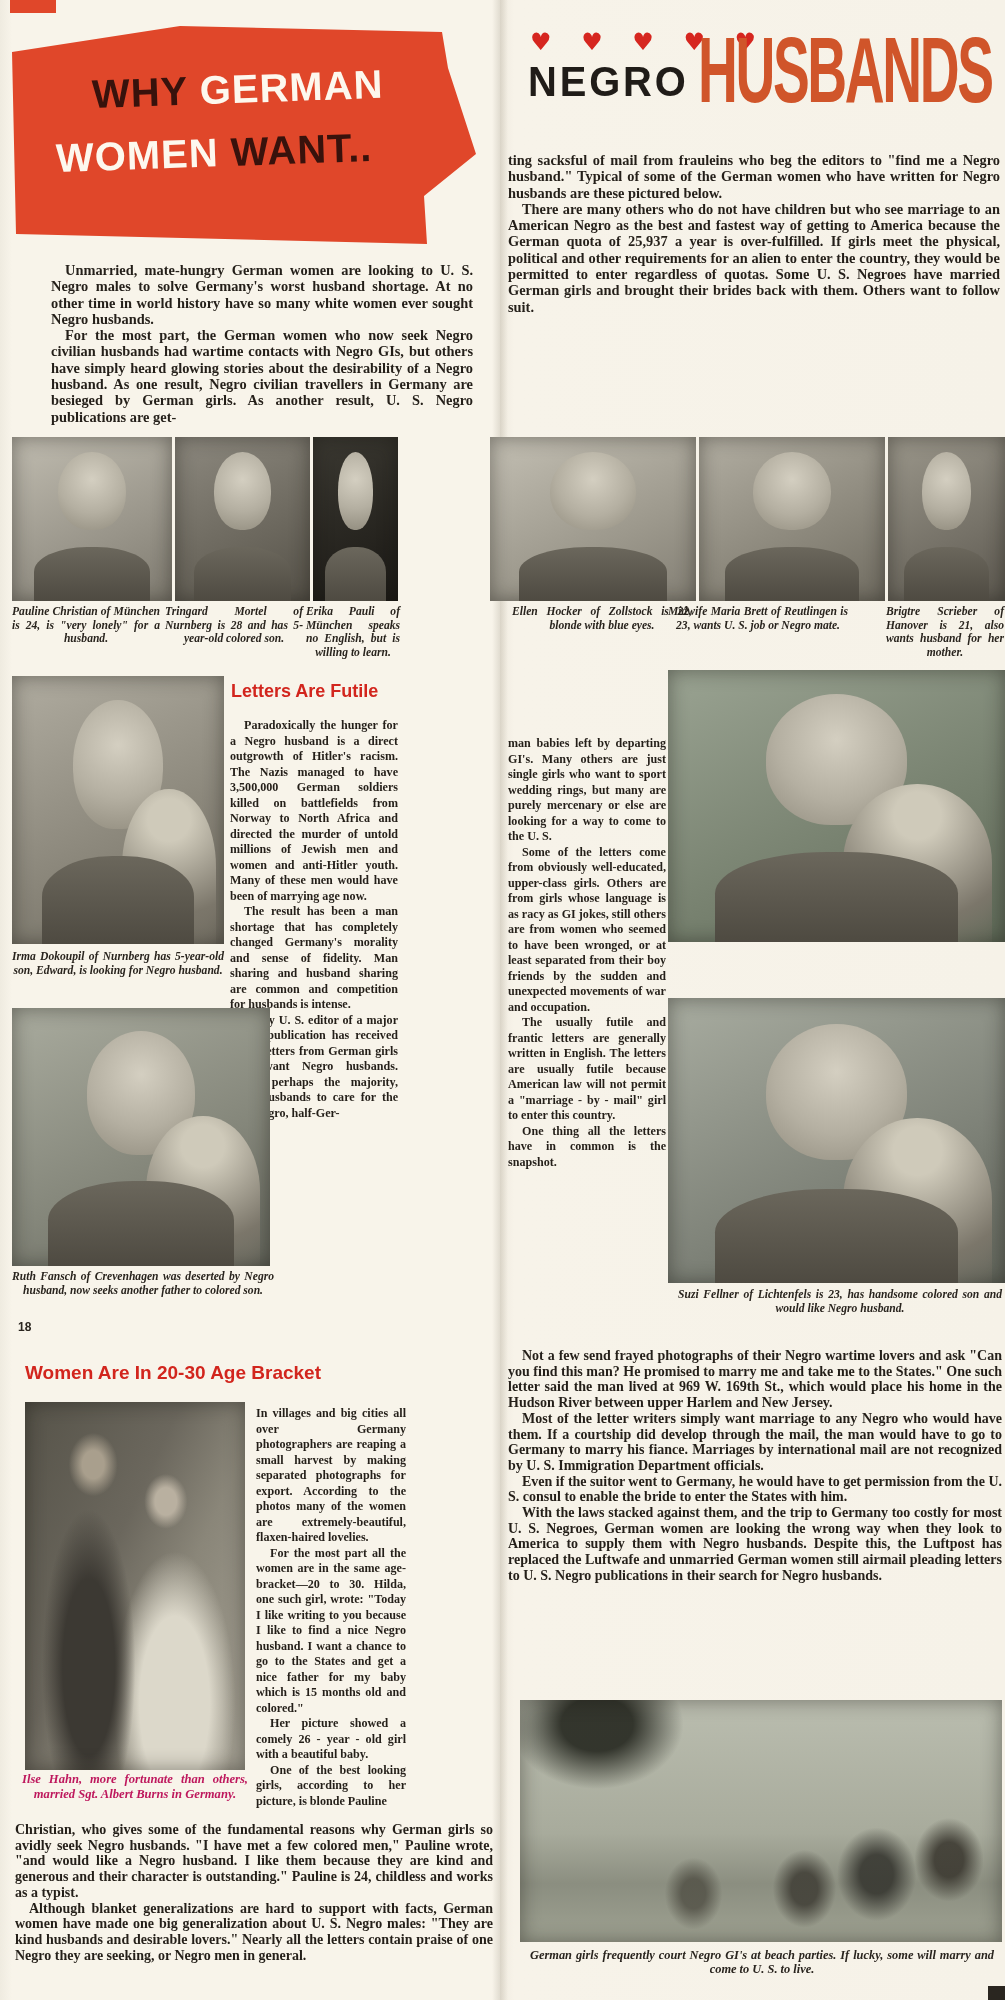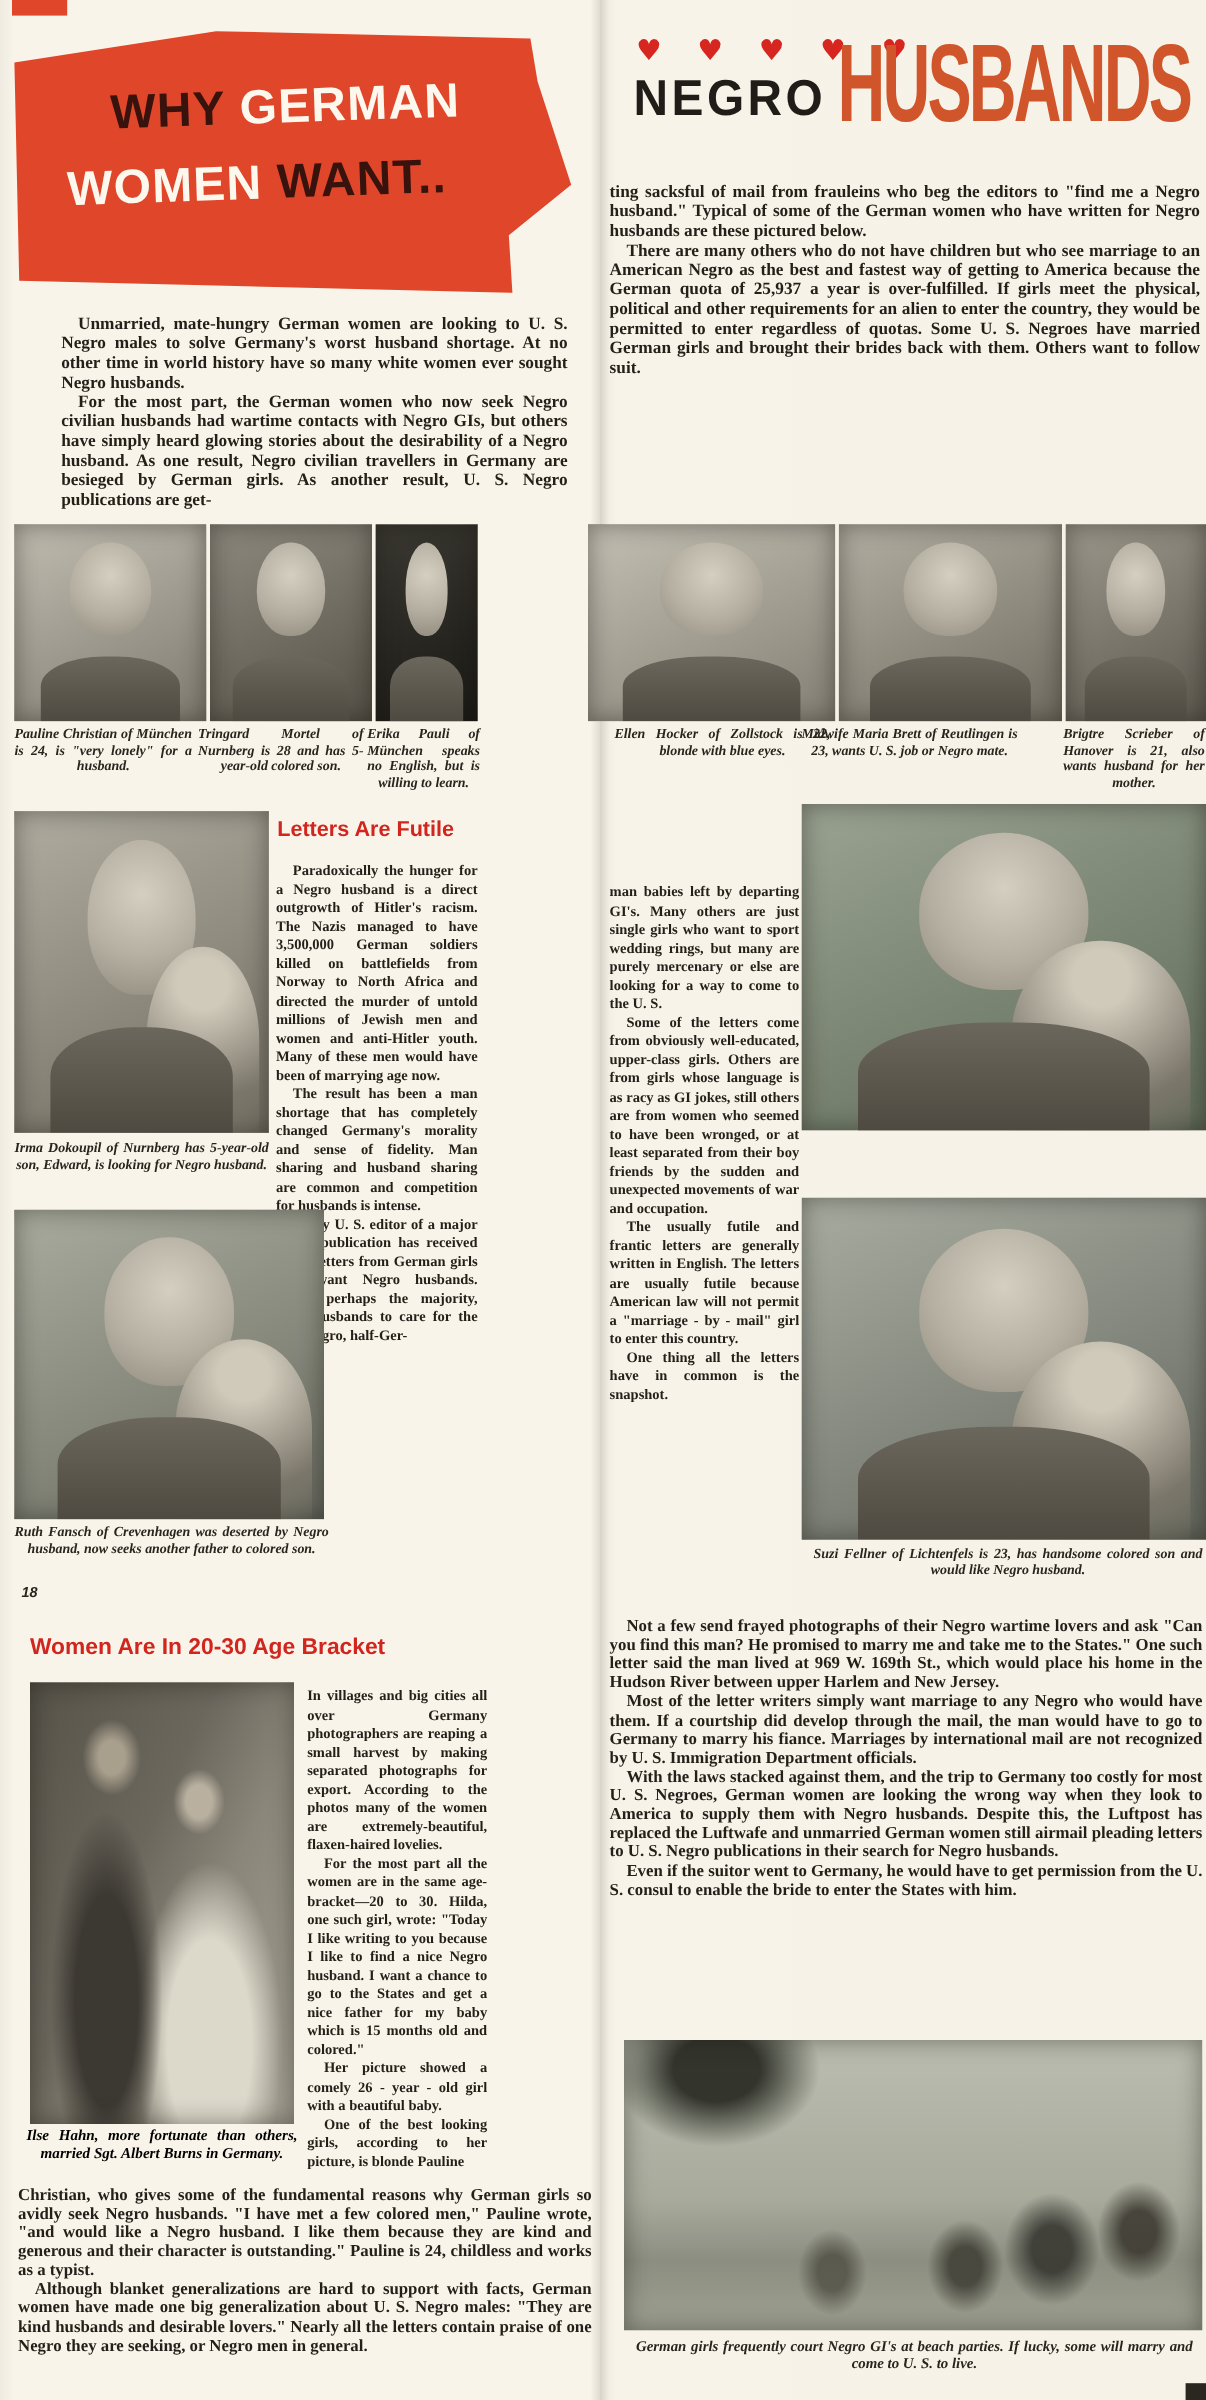--- a/index.html
+++ b/index.html
@@ -30,26 +30,26 @@
               font-weight:900;font-size:92px;line-height:96px;color:#d0552a;letter-spacing:-4px;
               transform:scaleX(.60);transform-origin:left top;white-space:nowrap;}
 
   
   .txt{position:absolute;text-align:justify;font-weight:700;}
   .txt p{margin:0;}
   .txt p.ind{text-indent:14px;}
   .wide{font-size:14.4px;line-height:16.3px;}
   .col{font-size:12.1px;line-height:15.5px;}
   .red-head{position:absolute;font-family:"Liberation Sans",sans-serif;font-weight:900;color:#d2251d;white-space:nowrap;text-align:center;}
-  .pageno{position:absolute;font-family:"Liberation Sans",sans-serif;font-weight:900;font-size:12px;color:#2a251f;font-style:italic;}
+  .pageno{position:absolute;font-family:"Liberation Sans",sans-serif;font-weight:900;font-size:12px;color:#2a251f;}
 
   
   .cap{position:absolute;font-size:11.6px;line-height:13.6px;font-weight:700;font-style:italic;
        text-align:justify;text-align-last:center;color:#29241e;}
-  .cap-olive{color:#000000;font-size:12.6px;line-height:14.6px;}
+  .cap-olive{color:#be185d;font-size:12.6px;line-height:14.6px;}
 
   
   .photo{position:absolute;overflow:hidden;background:linear-gradient(155deg,#b0aca0,#8a867a 60%,#6f6b60);
          box-shadow:inset 0 0 20px rgba(20,18,14,.45);}
   .photo::before{content:"";position:absolute;left:29%;top:9%;width:42%;height:48%;
          border-radius:50% 50% 46% 46%;
          background:radial-gradient(circle at 50% 35%,#d4cfc1 0%,#b4af a1 55%,#918c7e 100%);
          background:radial-gradient(circle at 50% 35%,#d4cfc1 0%,#b4afa1 55%,#918c7e 100%);}
   .photo::after{content:"";position:absolute;left:14%;bottom:0;width:72%;height:33%;
          border-radius:46% 46% 0 0;background:linear-gradient(#6b675c,#4e4a41);}
@@ -167,22 +167,22 @@
     </div>
 
   <div class="photo" style="left:668px;top:998px;width:337px;height:285px;background:linear-gradient(155deg,#a8aca0,#7f8379 60%,#61655b);">
       <i class="kid"></i>
     </div>
   <div class="cap" style="left:678px;top:1288px;width:324px;">Suzi Fellner of Lichtenfels is 23, has handsome colored son and would like Negro husband.</div>
 
   <div class="txt wide" style="left:508px;top:1348px;width:494px;font-size:14px;line-height:15.7px;">
     <p class="ind">Not a few send frayed photographs of their Negro wartime lovers and ask "Can you find this man? He promised to marry me and take me to the States." One such letter said the man lived at 969 W. 169th St., which would place his home in the Hudson River between upper Harlem and New Jersey.</p>
     <p class="ind">Most of the letter writers simply want marriage to any Negro who would have them. If a courtship did develop through the mail, the man would have to go to Germany to marry his fiance. Marriages by international mail are not recognized by U. S. Immigration Department officials.</p>
+    <p class="ind">Even if the suitor went to Germany, he would have to get permission from the U. S. consul to enable the bride to enter the States with him.</p>
     <p class="ind">With the laws stacked against them, and the trip to Germany too costly for most U. S. Negroes, German women are looking the wrong way when they look to America to supply them with Negro husbands. Despite this, the Luftpost has replaced the Luftwafe and unmarried German women still airmail pleading letters to U. S. Negro publications in their search for Negro husbands.</p>
-    <p class="ind">Even if the suitor went to Germany, he would have to get permission from the U. S. consul to enable the bride to enter the States with him.</p>
   </div>
 
   <div class="photo scene" style="left:520px;top:1700px;width:482px;height:242px;background:
        radial-gradient(120px 90px at 16% 10%, rgba(40,42,34,.92) 30%, rgba(40,42,34,0) 72%),
        radial-gradient(55px 65px at 74% 72%, rgba(50,50,44,.85) 30%, rgba(0,0,0,0) 72%),
        radial-gradient(44px 54px at 59% 78%, rgba(62,60,52,.85) 30%, rgba(0,0,0,0) 72%),
        radial-gradient(48px 58px at 89% 66%, rgba(55,52,44,.85) 30%, rgba(0,0,0,0) 72%),
        radial-gradient(40px 50px at 36% 80%, rgba(70,68,58,.7) 30%, rgba(0,0,0,0) 72%),
        linear-gradient(#babdaf 0%,#a8ab9c 55%,#8b8e80 76%,#9fa292 100%);"></div>
   <div class="cap" style="left:530px;top:1948px;width:464px;font-size:12.4px;line-height:14.4px;">German girls frequently court Negro GI's at beach parties. If lucky, some will marry and come to U. S. to live.</div>

